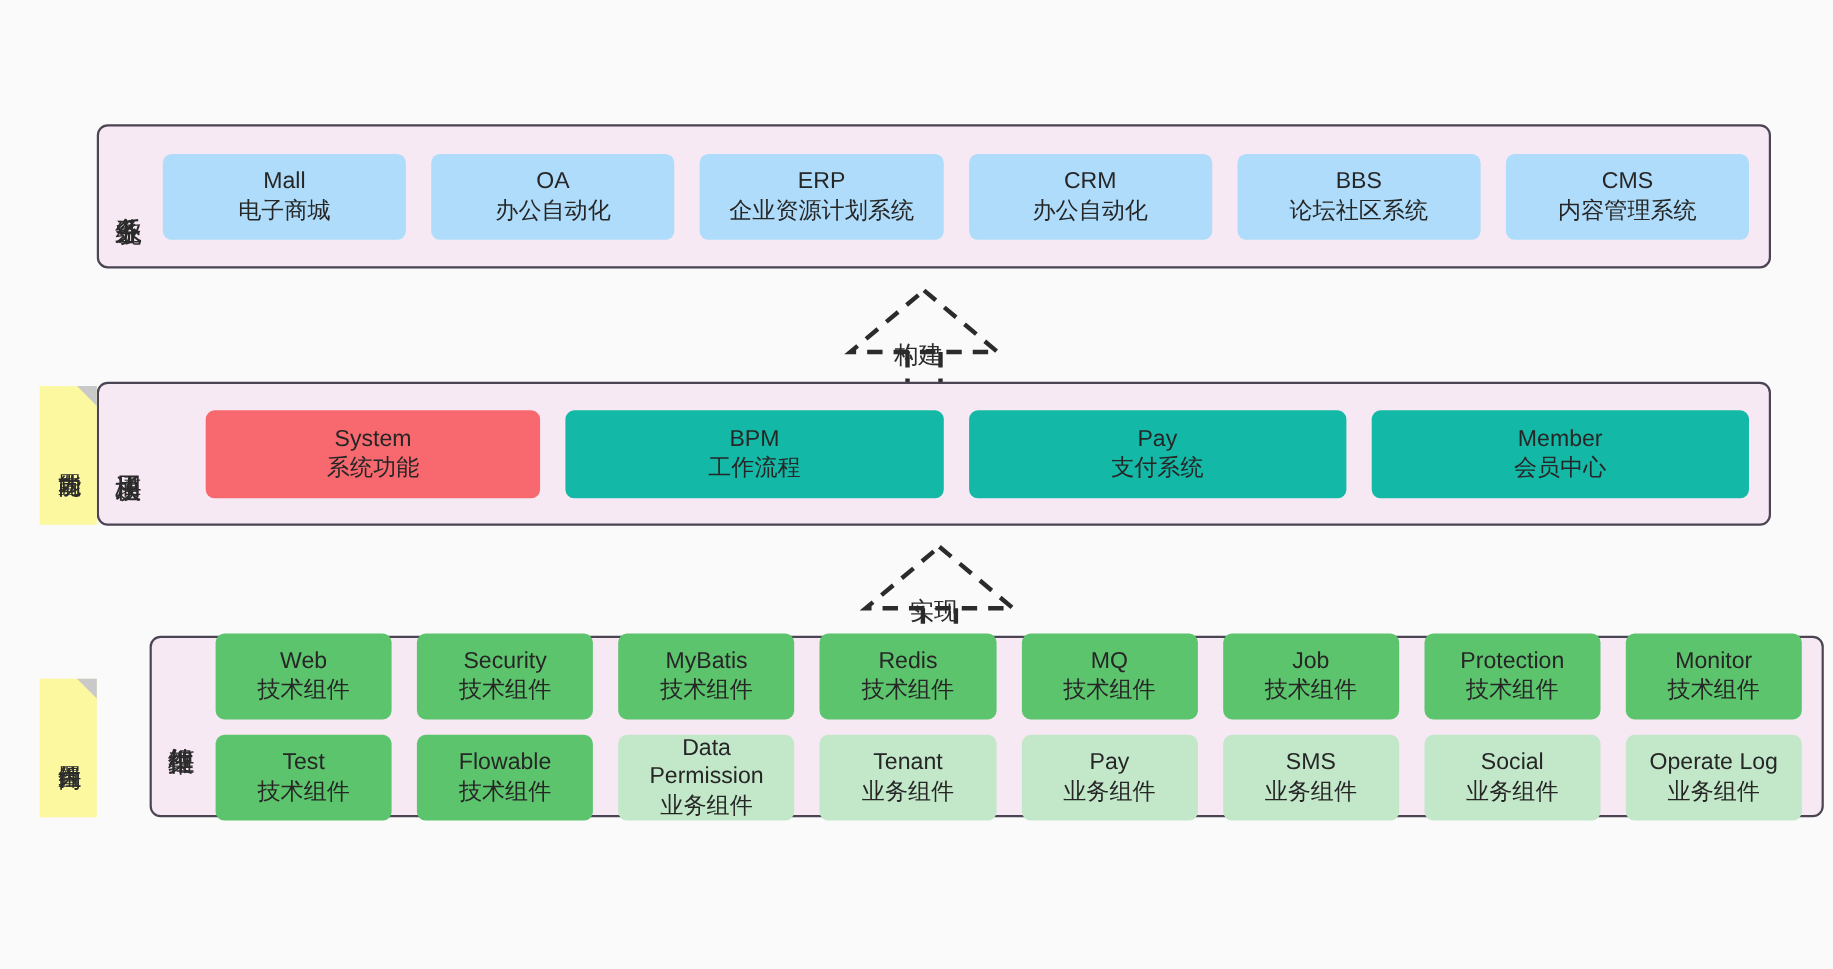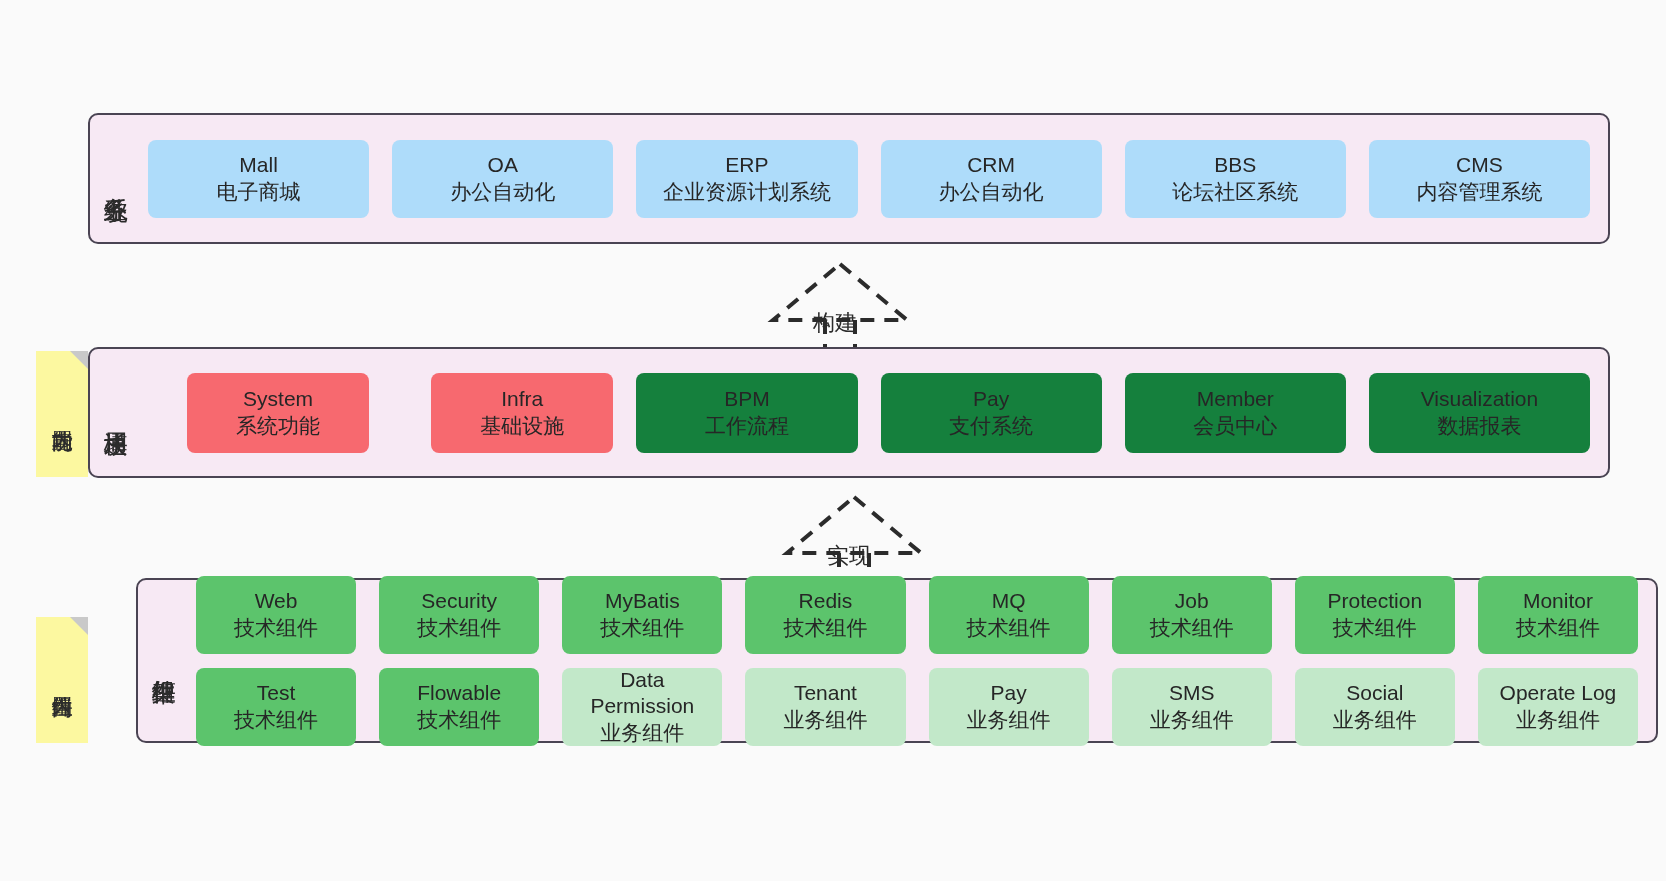--- a/index.html
+++ b/index.html
@@ -76,21 +76,21 @@
   }
   .box .en { display: block; }
   .box .cn { display: block; }
 
   .box.h-biz   { height: 78px; }
   .box.h-mod   { height: 80px; }
   .box.h-comp  { height: 78px; }
 
   .c-blue       { background: #aedcfa; }
   .c-red        { background: #f7696f; margin-left: 39px; }
-  .c-pink       { background: #15803d; }
+  .c-pink       { background: #14b8a6; }
   .c-green      { background: #5cc46c; }
   .c-lightgreen { background: #c2e8c9; }
 
   
   .note {
     position: absolute;
     box-sizing: border-box;
     width: 52px;
     background: #fcf8a0;
     color: #2b2b2b;
@@ -195,47 +195,35 @@
     <div class="layer-title">通用模块</div>
     <div class="layer-body">
       <div class="row">
         <div class="cell">
           <div class="box h-mod c-red">
             <span class="en">System</span>
             <span class="cn">系统功能</span>
           </div>
         </div>
         <div class="cell">
-          <div class="box h-mod c-red">
-            <span class="en">Infra</span>
-            <span class="cn">基础设施</span>
-          </div>
-        </div>
-        <div class="cell">
           <div class="box h-mod c-pink">
             <span class="en">BPM</span>
             <span class="cn">工作流程</span>
           </div>
         </div>
         <div class="cell">
           <div class="box h-mod c-pink">
             <span class="en">Pay</span>
             <span class="cn">支付系统</span>
           </div>
         </div>
         <div class="cell">
           <div class="box h-mod c-pink">
             <span class="en">Member</span>
             <span class="cn">会员中心</span>
-          </div>
-        </div>
-        <div class="cell">
-          <div class="box h-mod c-pink">
-            <span class="en">Visualization</span>
-            <span class="cn">数据报表</span>
           </div>
         </div>
       </div>
     </div>
   </div>
 
   <div class="arrow" style="left:769px; top:491px;">
     <svg width="170" height="95" viewBox="0 0 170 95">
       <path d="M85 6 L152 62 L18 62 Z" fill="#fafafa" stroke="#2b2b2b" stroke-width="4" stroke-dasharray="14 10" stroke-linejoin="miter"></path>
       <path d="M70 62 L70 95 M100 62 L100 95 M70 95 L100 95" fill="none" stroke="#2b2b2b" stroke-width="4" stroke-dasharray="14 10"></path>

